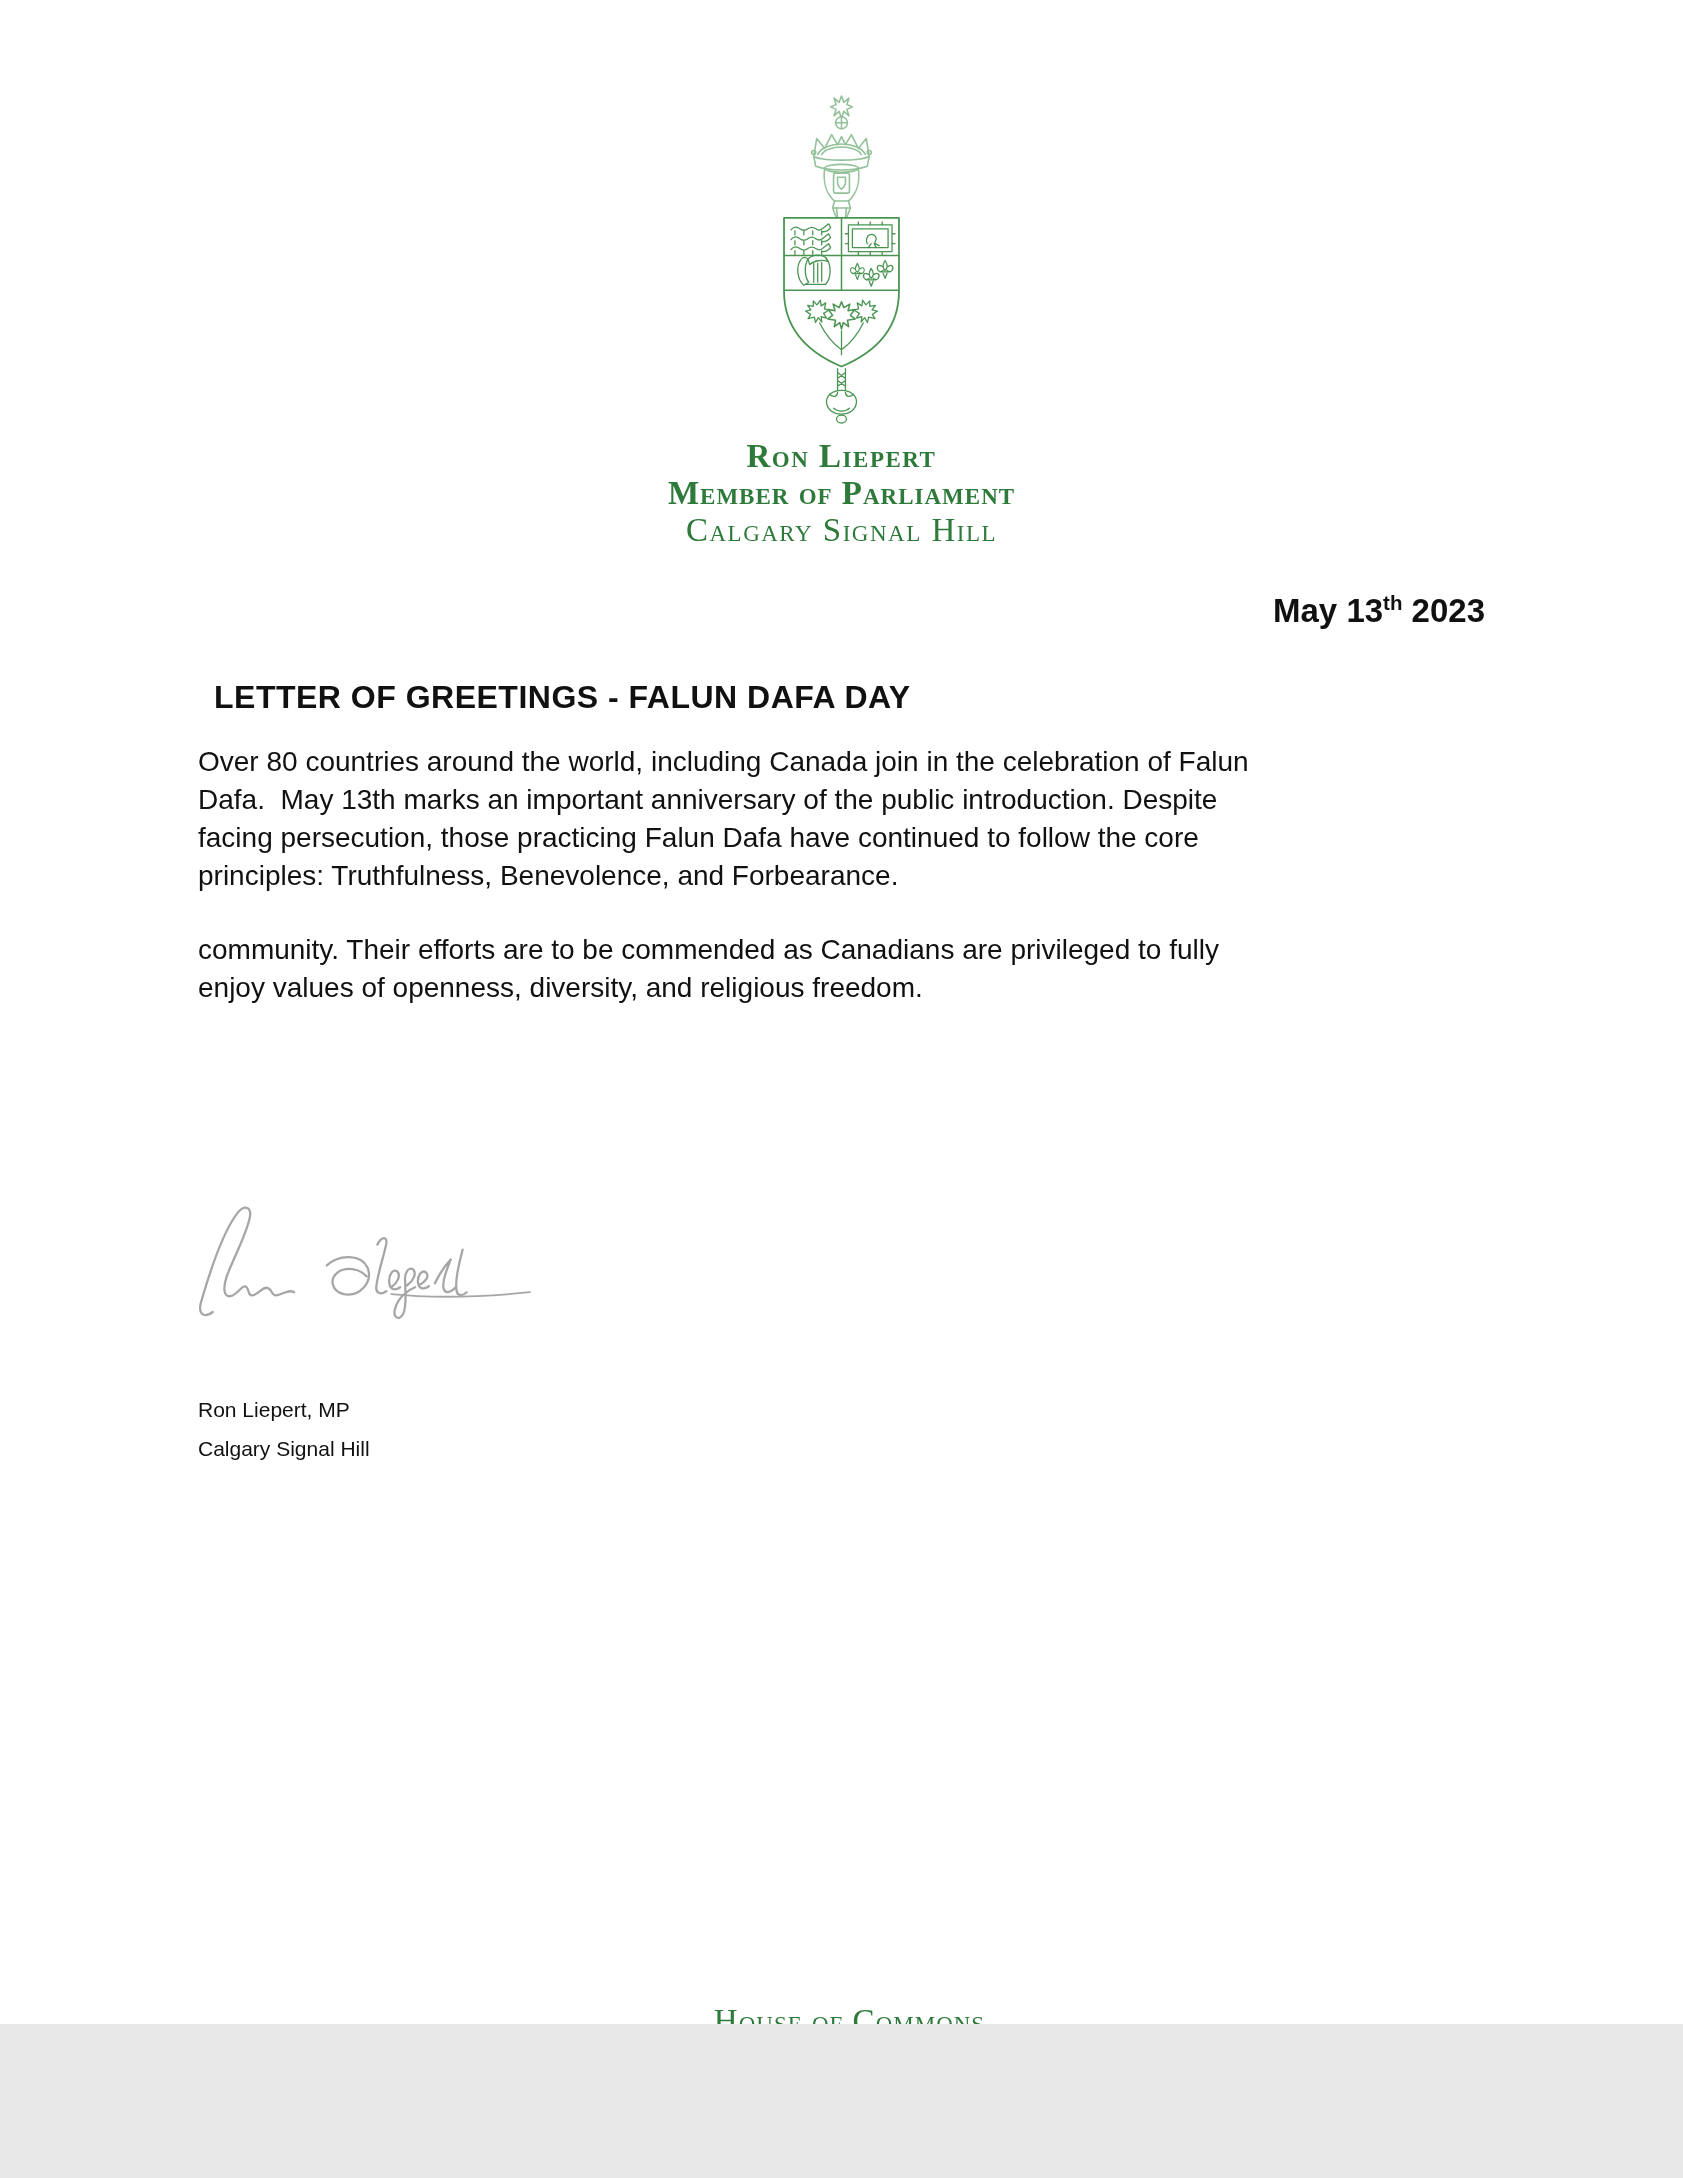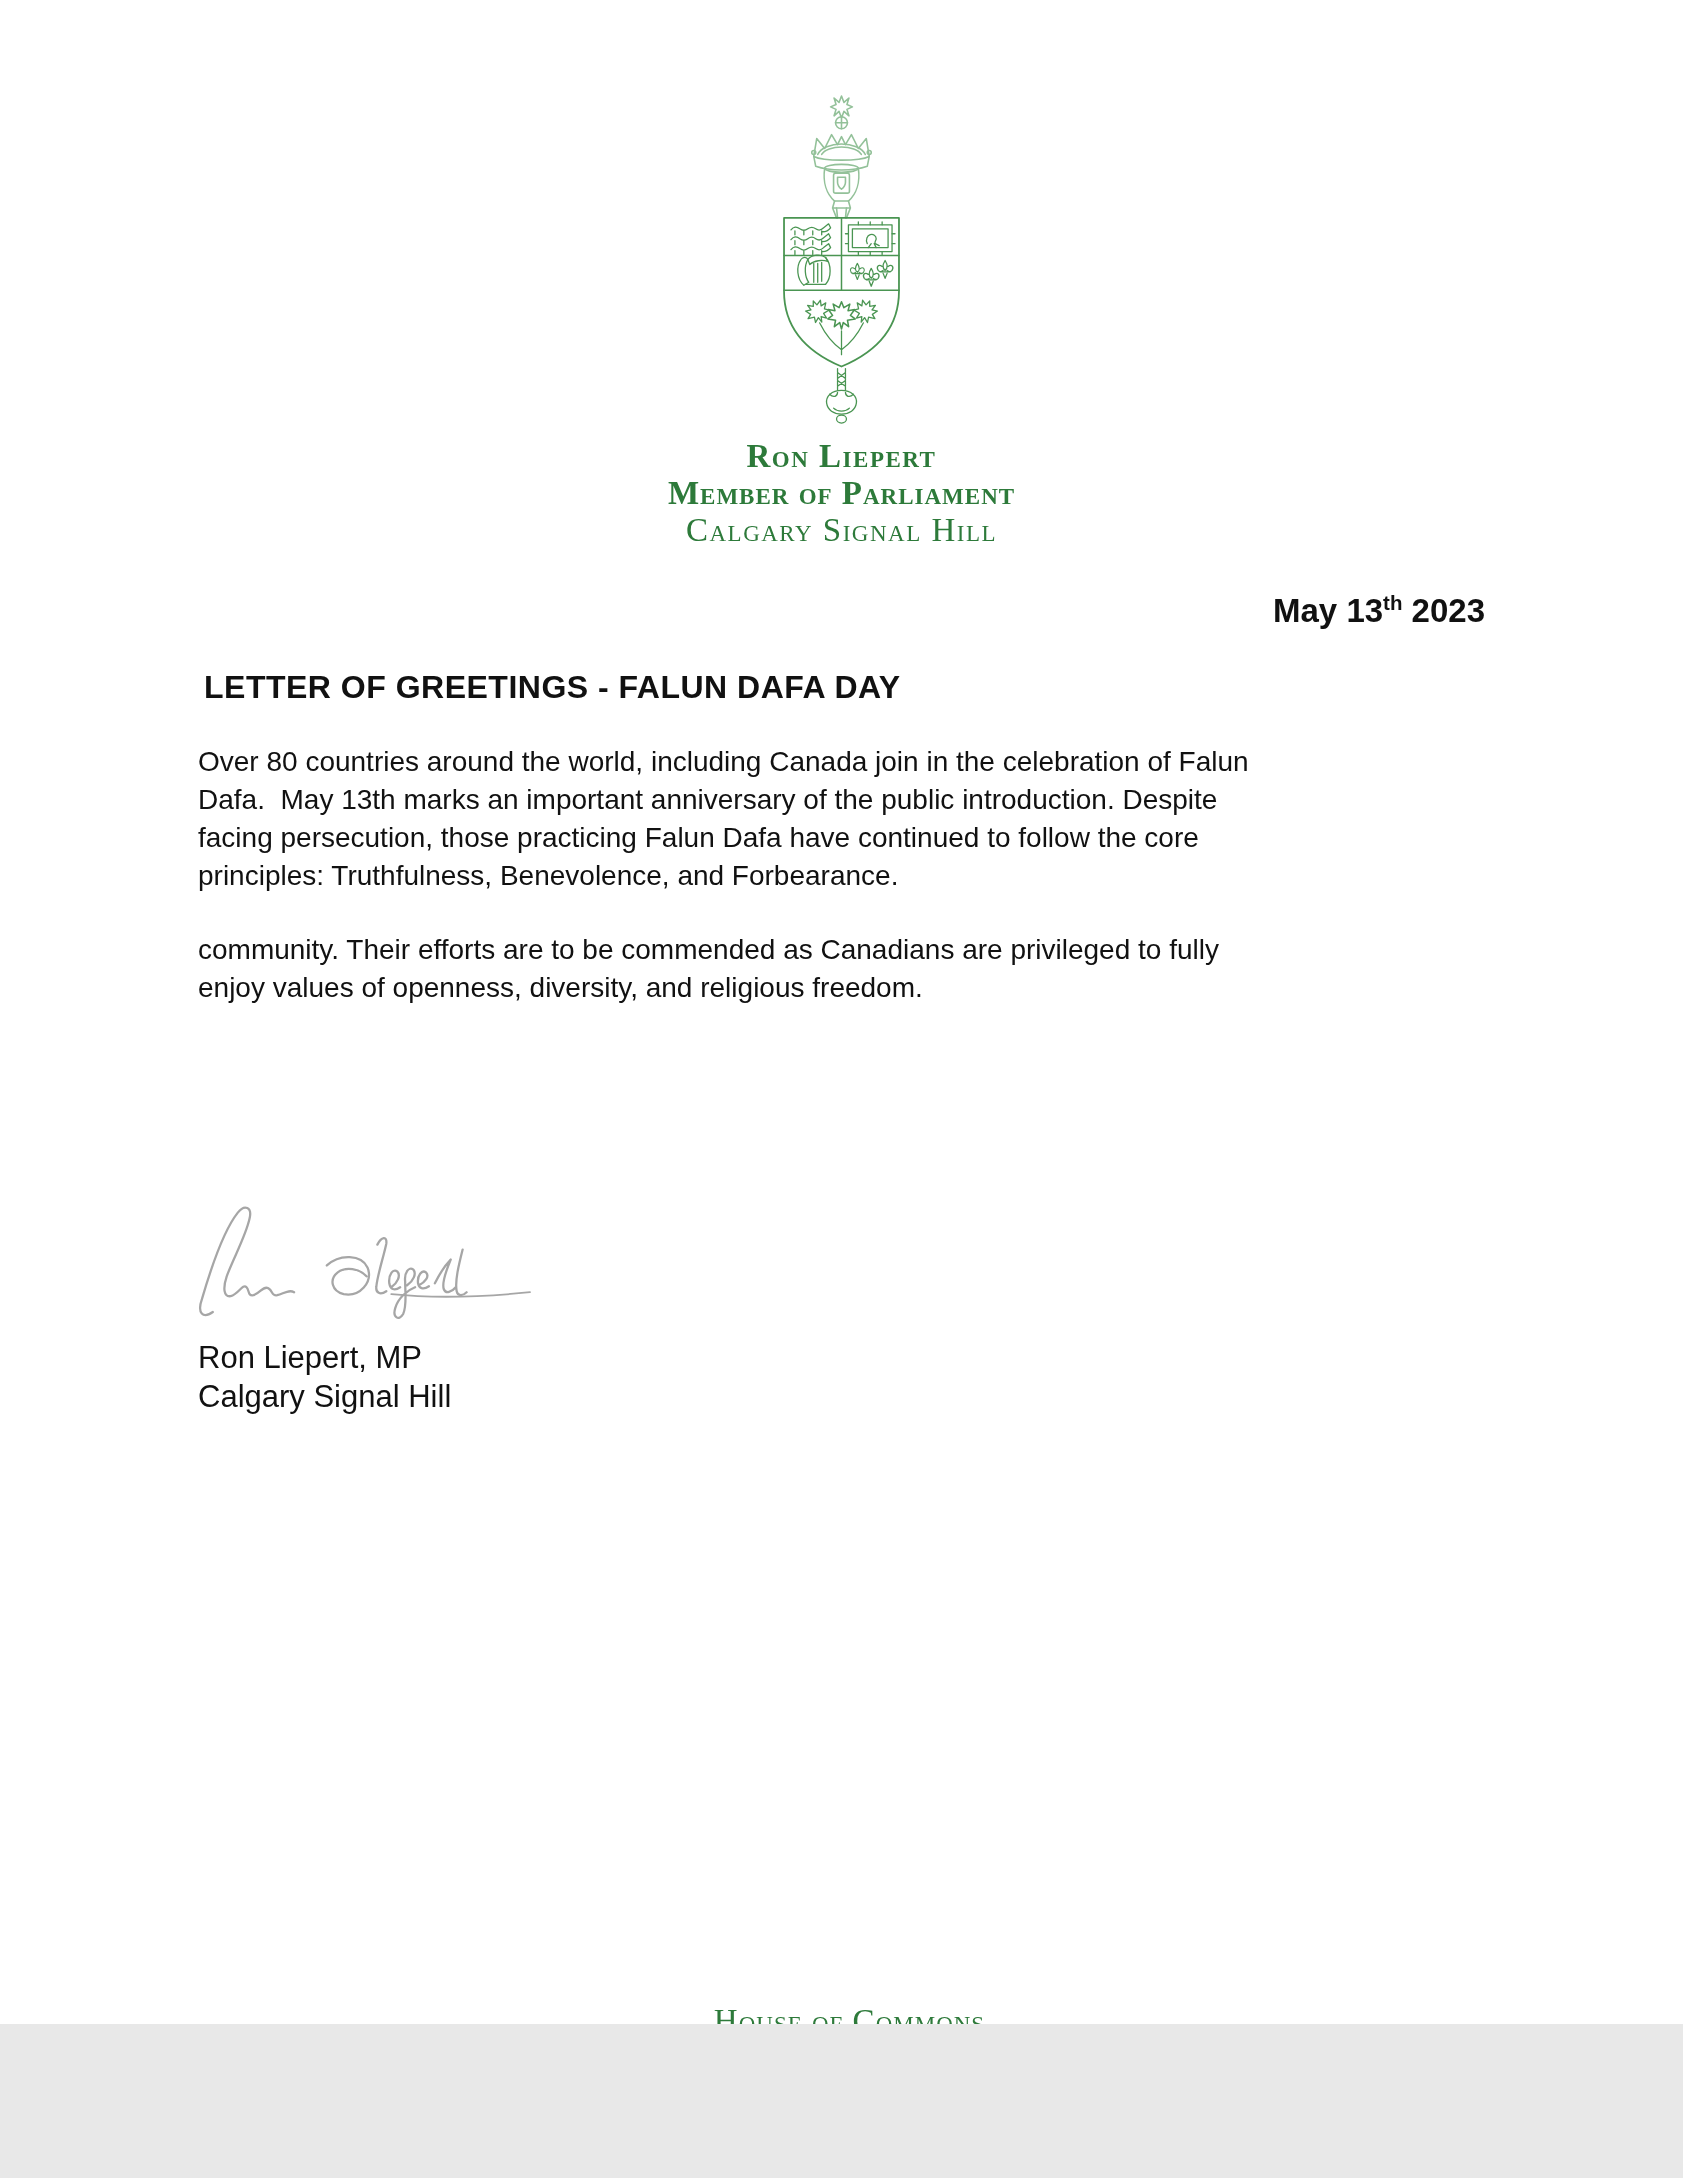--- a/index.html
+++ b/index.html
@@ -32,30 +32,30 @@
   .lh-name{font-size:33px;font-weight:bold;letter-spacing:1.5px;}
   .lh-title{font-size:33px;font-weight:bold;letter-spacing:1px;}
   .lh-riding{font-size:33px;font-weight:normal;letter-spacing:1.5px;}
   .date-line{
     position:absolute;top:584px;left:198px;width:1287px;
     text-align:right;font-size:33px;font-weight:bold;line-height:38px;
     white-space:pre;
   }
   .date-line .sup{font-size:0.62em;vertical-align:super;}
   .subject{
-    position:absolute;top:662px;left:198px;margin:6px;
+    position:absolute;top:662px;left:198px;margin:16px;
     font-size:32px;font-weight:bold;line-height:38px;letter-spacing:0.5px;
   }
   .para{position:absolute;left:198px;width:1287px;font-size:28px;line-height:38px;}
   .para-1{top:743px;}
   .para-2{top:931px;}
   .line{white-space:pre-wrap;}
   .line.justify{white-space:normal;text-align:justify;text-align-last:justify;}
   .signature-svg{position:absolute;left:193px;top:1198px;width:342px;height:124px;}
-  .signoff{position:absolute;top:1338px;left:198px;font-size:31px;line-height:39px;}
+  .signoff{position:absolute;top:1390px;left:198px;font-size:21px;line-height:39px;}
   .footer{
     position:absolute;top:2003px;left:0;width:100%;
     text-align:center;
     font-family:Liberation Serif, serif;
     color:var(--heraldic-green);
     line-height:37px;
     padding-left:8px;
   }
   .footer-line1{font-size:33px;font-variant:small-caps;letter-spacing:1px;}
   .footer-line2{font-size:34px;letter-spacing:2px;}

